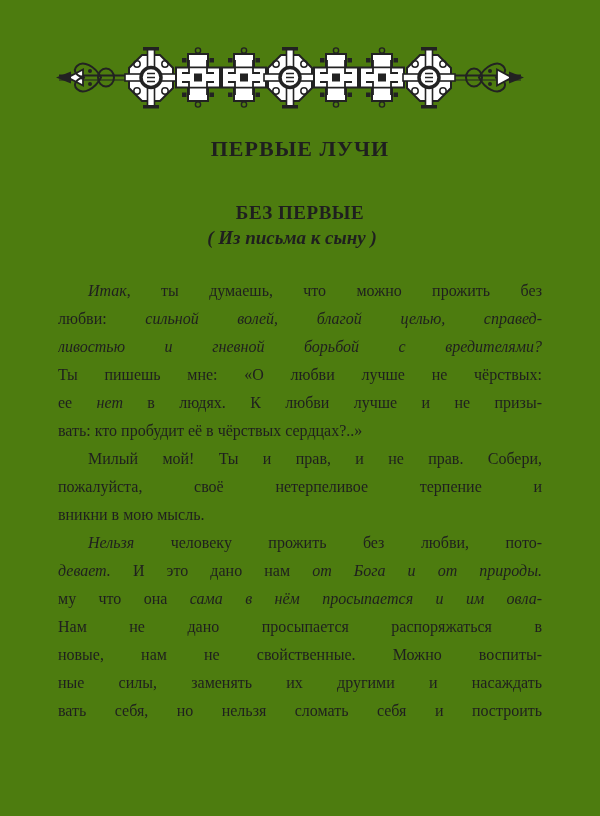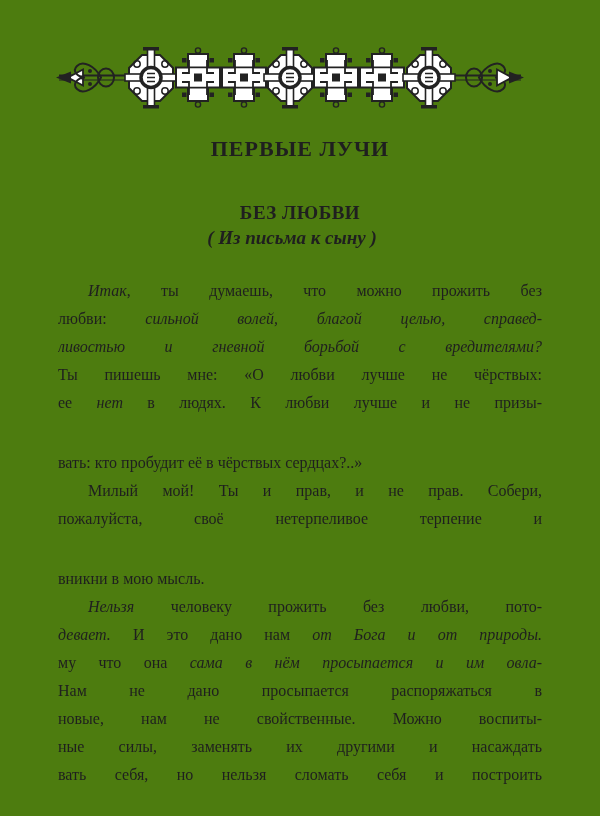--- a/index.html
+++ b/index.html
@@ -60,21 +60,21 @@
     font-weight: 400;
   }
   .body-text .line {
     height: 28px;
     overflow: hidden;
     text-align: justify;
     text-align-last: justify;
     text-justify: inter-word;
     white-space: normal;
   }
-  .body-text .line.pend { text-align-last: left; margin-top: 32px; }
+  .body-text .line.pend { text-align-last: left; }
   .body-text .line.indent { text-indent: 30px; }
   .body-text em { font-style: italic; }
 </style>
 </head>
 <body>
 
 <div class="page" style="background: #4d7c0f; color: rgb(31, 31, 31);">
 
   <svg class="ornament" width="470" height="64" viewBox="0 0 470 64" xmlns="http://www.w3.org/2000/svg">
     <defs>
@@ -126,21 +126,21 @@
     <use href="#m-oct" x="235"></use>
     <use href="#m-sq" x="281"></use>
     <use href="#m-sq" x="327"></use>
     <use href="#m-oct" x="374"></use>
     <use href="#m-rosette" transform="translate(426,0) scale(-1,1)"></use>
     <use href="#m-tip" transform="translate(470,0) scale(-1,1)"></use>
   </svg>
 
   <h1 class="page-title">ПЕРВЫЕ ЛУЧИ</h1>
 
-  <h2 class="chapter-title">БЕЗ ЛЮБВИ</h2>
+  <h2 class="chapter-title">БЕЗ ПЕРВЫЕ</h2>
   <div class="chapter-subtitle">( Из письма к сыну )</div>
 
   <div class="body-text">
       <div class="line indent"><em>Итак</em><span>, ты думаешь, что можно прожить без</span></div>
       <div class="line"><span>любви: </span><em>сильной волей, благой целью, справед-</em></div>
       <div class="line"><em>ливостью и гневной борьбой с вредителями?</em></div>
       <div class="line"><span>Ты пишешь мне: «О любви лучше не чёрствых:</span></div>
       <div class="line"><span>ее </span><em>нет</em><span> в людях. К любви лучше и не призы-</span></div>
       <div class="line pend"><span>вать: кто пробудит её в чёрствых сердцах?..»</span></div>
       <div class="line indent"><span>Милый мой! Ты и прав, и не прав. Собери,</span></div>

